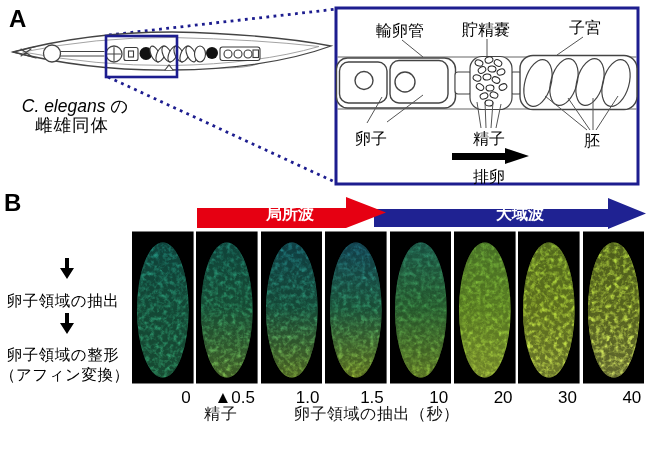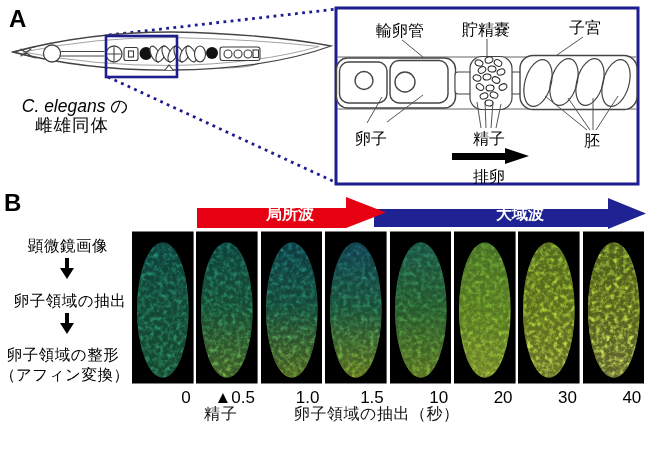--- a/index.html
+++ b/index.html
@@ -160,25 +160,24 @@
 
   <div class="abs panel-letter" style="left:4px;top:191px">B</div>
 
   <svg class="abs" style="left:190px;top:196px" width="460" height="34" viewBox="0 0 460 34">
     <path d="M184 13 L418 13 L418 2 L456 17.5 L418 33 L418 31 L184 31 Z" fill="#1f2292"></path>
     <path d="M7 12 L156 12 L156 1 L196 16.5 L156 32 L7 32 Z" fill="#e60012"></path>
     <text x="100" y="23" text-anchor="middle" font-size="16" font-weight="bold" fill="#fff">局所波</text>
     <text x="330" y="23" text-anchor="middle" font-size="16" font-weight="bold" fill="#fff">大域波</text>
   </svg>
 
-  <div class="pipe" style="left:8px;top:236px;width:120px">顕微鏡画像</div>
   <svg class="abs" style="left:60px;top:258px" width="14" height="22" viewBox="0 0 14 22">
     <polygon points="5,0 9,0 9,10 14,10 7,21 0,10 5,10" fill="#000"></polygon>
   </svg>
-  <div class="pipe" style="left:7px;top:291px;width:126px">卵子領域の抽出</div>
+  <div class="pipe" style="left:0px;top:291px;width:126px">卵子領域の抽出</div>
   <svg class="abs" style="left:60px;top:313px" width="14" height="22" viewBox="0 0 14 22">
     <polygon points="5,0 9,0 9,10 14,10 7,21 0,10 5,10" fill="#000"></polygon>
   </svg>
   <div class="pipe" style="left:0px;top:345px;width:126px">卵子領域の整形</div>
   <div class="pipe" style="left:0px;top:365px;width:126px">（アフィン変換）</div>
 
   <div id="frames-row">
       <svg viewBox="0 0 62 153" width="61.6" height="153">
         <rect x="0" y="0" width="62" height="153" fill="#000"></rect>
         <defs>

